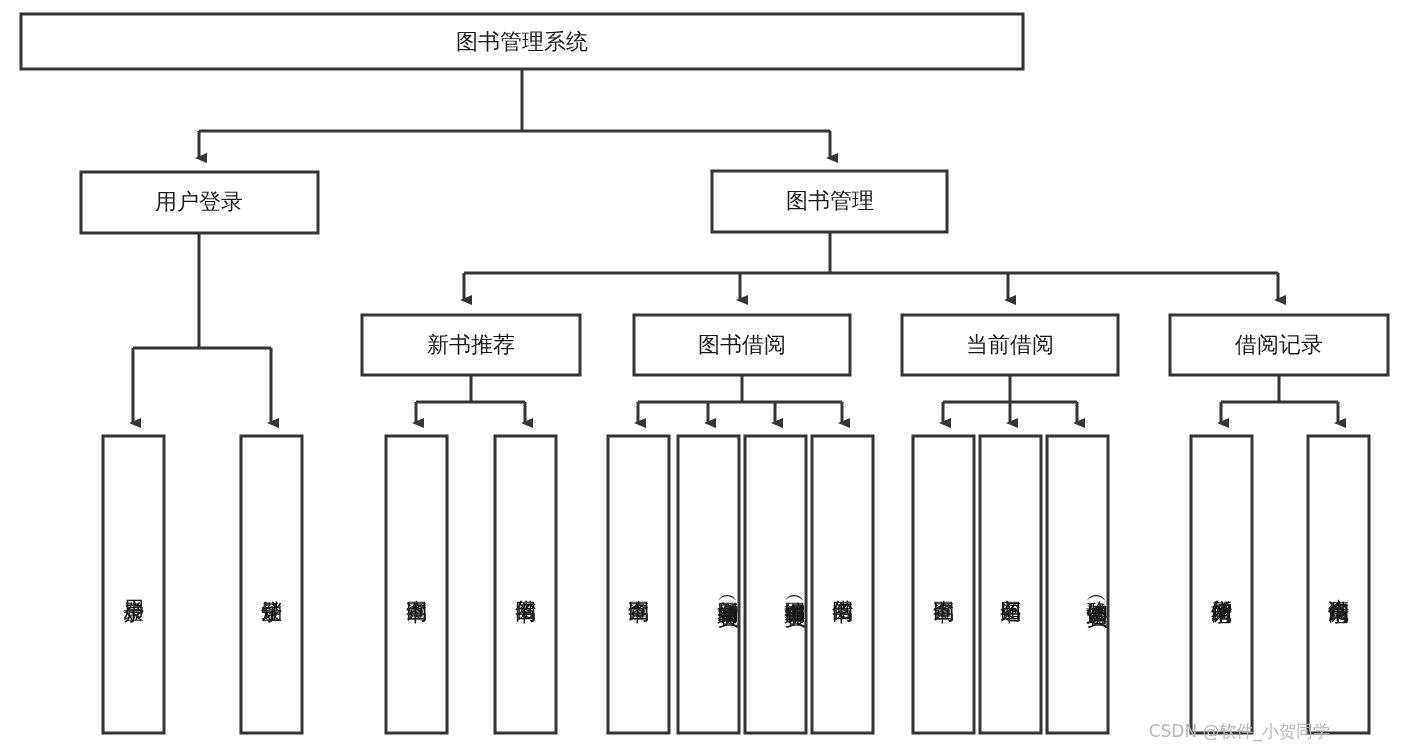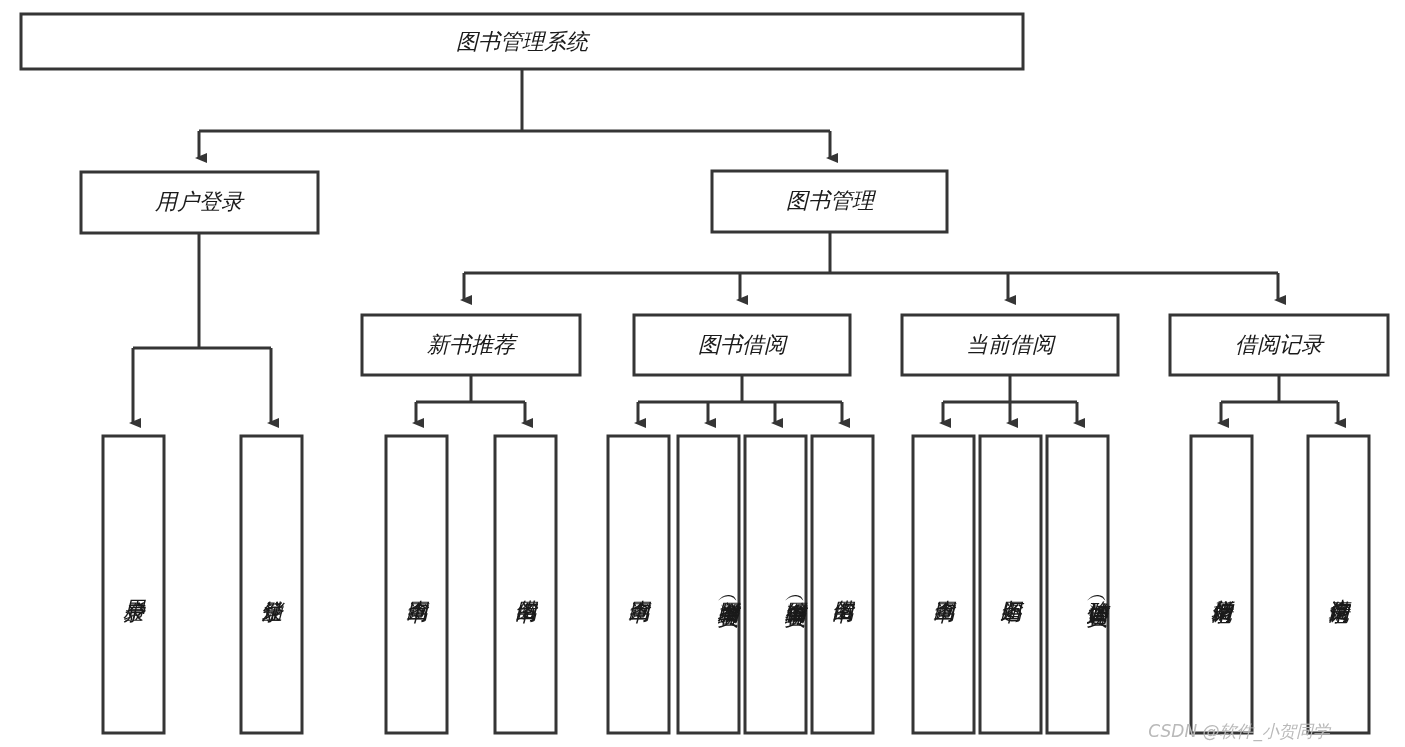--- a/index.html
+++ b/index.html
@@ -11,21 +11,20 @@
     width: 1405px;
     height: 747px;
     font-family: "DejaVu Sans", "Liberation Sans", sans-serif;
     overflow: hidden;
   }
   #diagram-root {
     position: relative;
     width: 1338px;
     height: 747px;
     background: #ffffff;
-    font-style: italic;
   }
   svg#flow {
     position: absolute;
     top: 0;
     left: 0;
     width: 1405px;
     height: 747px;
   }
   .node-box {
     fill: #ffffff;

